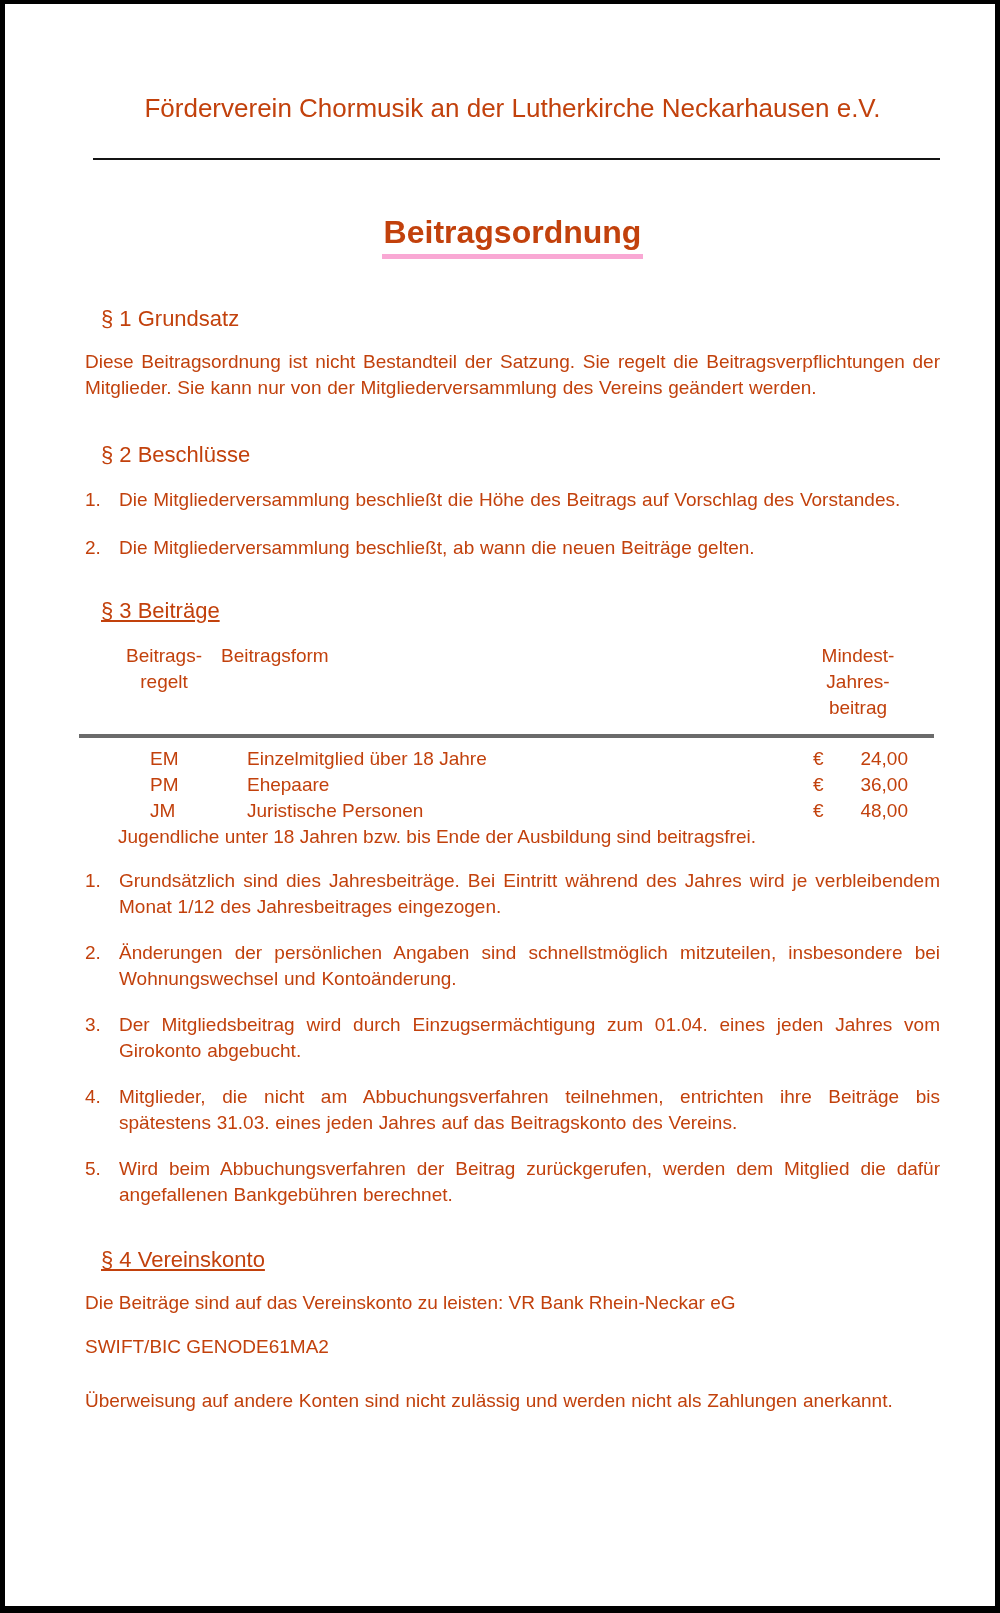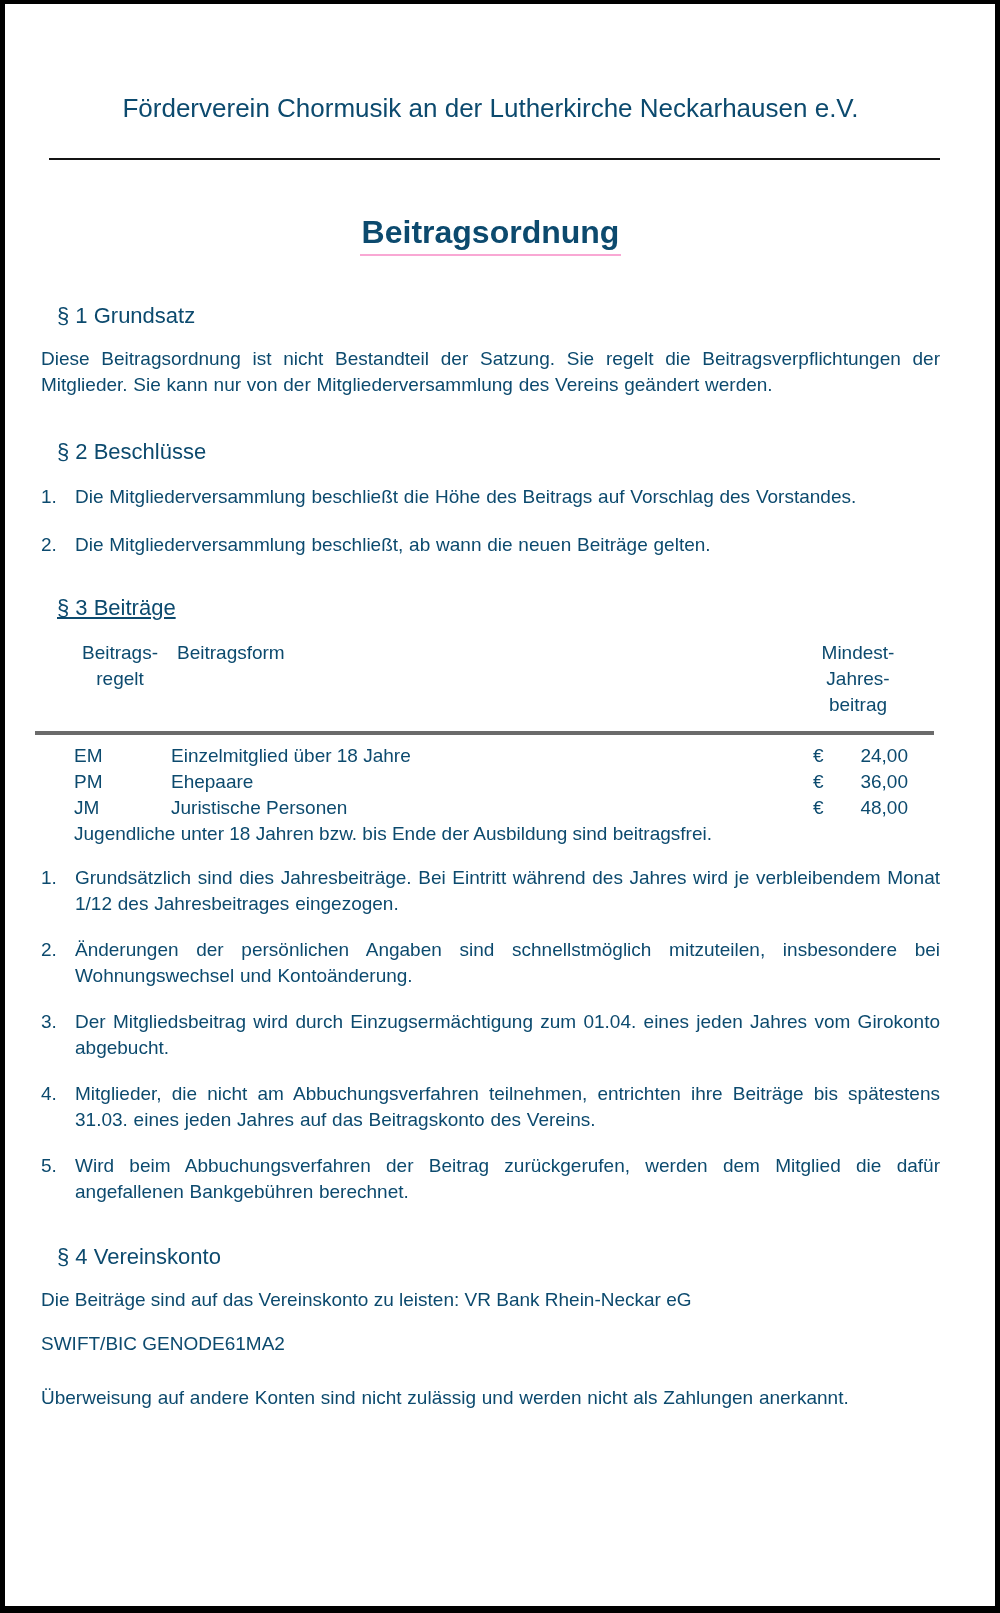--- a/index.html
+++ b/index.html
@@ -3,73 +3,73 @@
 <meta charset="utf-8">
 <style>
   html,body{margin:0;padding:0;background:#ffffff;}
   .page{
     position:relative;
     width:1000px;height:1613px;
     box-sizing:border-box;
     background:#ffffff;
     border:solid #000000;
     border-width:4px 5px 7px 5px;
-    padding:88px 55px 0 36px;
+    padding:88px 55px 0 80px;
     font-family:"Liberation Sans","DejaVu Sans",sans-serif;
-    color:#0c4a6e;
+    color:#c2410c;
     overflow:hidden;
   }
   .org-title{
     font-size:26px;line-height:32px;font-weight:400;
     text-align:center;white-space:nowrap;
   }
   .title-rule{
     border:none;height:0;
     border-top:2px solid #141414;
     margin:34px 0 0 8px;
   }
   .doc-title{
     margin:52px 0 0 0;
     text-align:center;
     font-size:32px;line-height:40px;font-weight:bold;
   }
   .doc-title .ul{
     display:inline-block;
-    border-bottom:2px solid #f9a8d4;
+    border-bottom:5px solid #f9a8d4;
     padding:0 2px 2px 2px;
   }
   .sec-h{
     font-size:22px;line-height:28px;font-weight:400;
     margin:16px;
   }
   .mt-s1{margin-top:46px;}
   .mt-s2{margin-top:40px;}
   .mt-s3{margin-top:36px;text-decoration:underline;}
-  .mt-s4{margin-top:38px;}
+  .mt-s4{margin-top:38px;text-decoration:underline;}
   .body-text{font-size:19px;line-height:26px;}
   .justified{text-align:justify;word-spacing:0.5px;}
   .para{margin:4px 0 0 0;}
   .list-item{display:flex;}
   .li-mt18{margin-top:18px;}
   .li-mt20{margin-top:20px;}
   .li-mt22{margin-top:22px;}
   .num{flex:none;width:34px;}
   .itxt{flex:1;}
   .fee-wrap{margin:0 32px 0 33px;}
   .fee-head{display:flex;margin-top:18px;}
   .fh-c1{width:92px;text-align:center;}
   .fh-c2{margin-left:11px;}
   .fh-c3{margin-left:auto;width:100px;text-align:center;}
   .fee-rule{
     height:4px;background:#6b6b6b;
     margin:13px 6px 0 -6px;
   }
   .fee-rows{margin-top:8px;}
   .fee-row{display:flex;}
-  .fr-class{flex:none;width:97px;}
+  .fr-class{flex:none;width:97px;margin-left:32px;}
   .fr-form{flex:1;}
   .fr-money{flex:none;width:95px;display:flex;justify-content:space-between;}
   .bank{display:flex;margin-top:18px;}
   .bank-iban{flex:none;width:480px;}
 </style>
 </head>
 <body>
 
 <div class="page">
 

